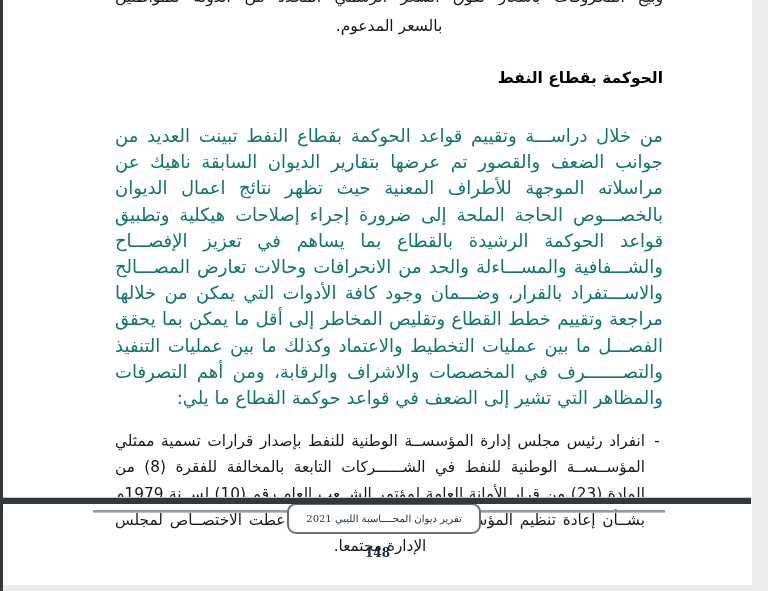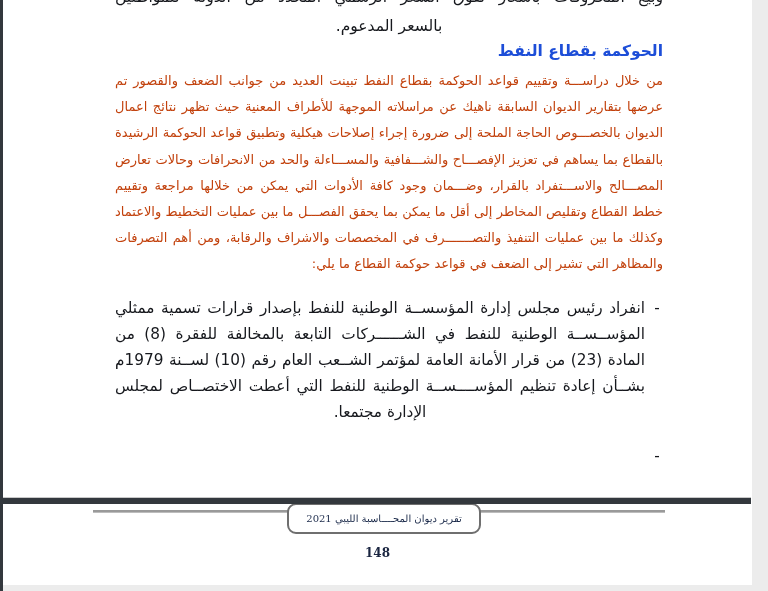--- a/index.html
+++ b/index.html
@@ -97,32 +97,32 @@
     line-height: 26px;
     text-align: center;
     padding-top: 2px;
     color: #16181d;
   }
 
   .heading {
     font-size: 15.5px;
     font-weight: bold;
     text-align: right;
-    margin-top: 3px;
+    margin-top: 30px;
     letter-spacing: 0.2px;
-    color: #1d4ed8;
+    color: #000000;
   }
 
   .para {
-    font-size: 13px;
+    font-size: 18px;
     line-height: 26.2px;
     text-align: justify;
     text-align-last: justify;
-    margin-top: 8px;
-    color: #c2410c;
+    margin-top: 36px;
+    color: #0f766e;
   }
   .para.last-natural {
     text-align-last: right;
   }
 
   
   .bullet-list {
     margin: 0;
     padding: 0;
     list-style: none;

